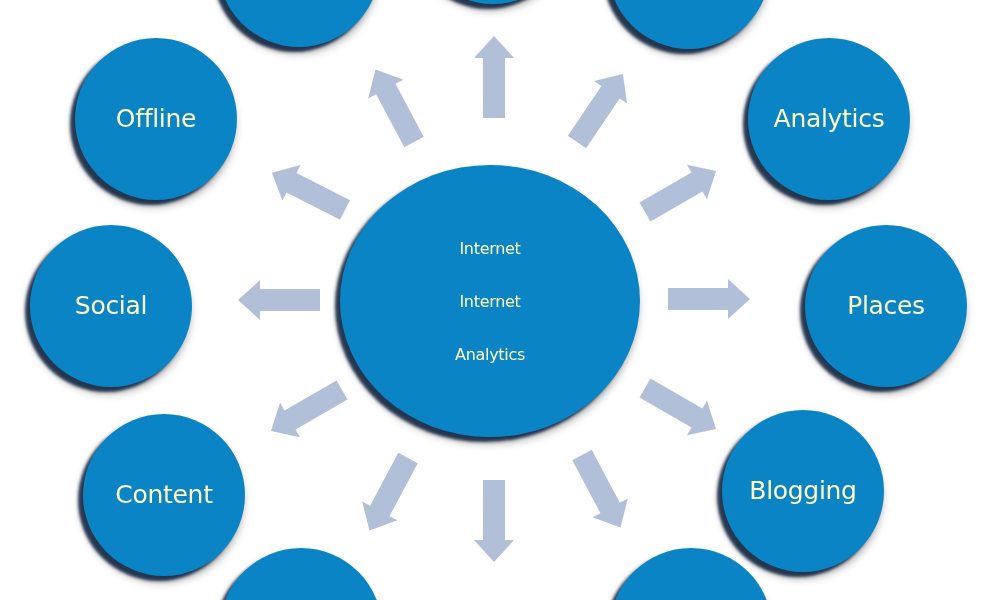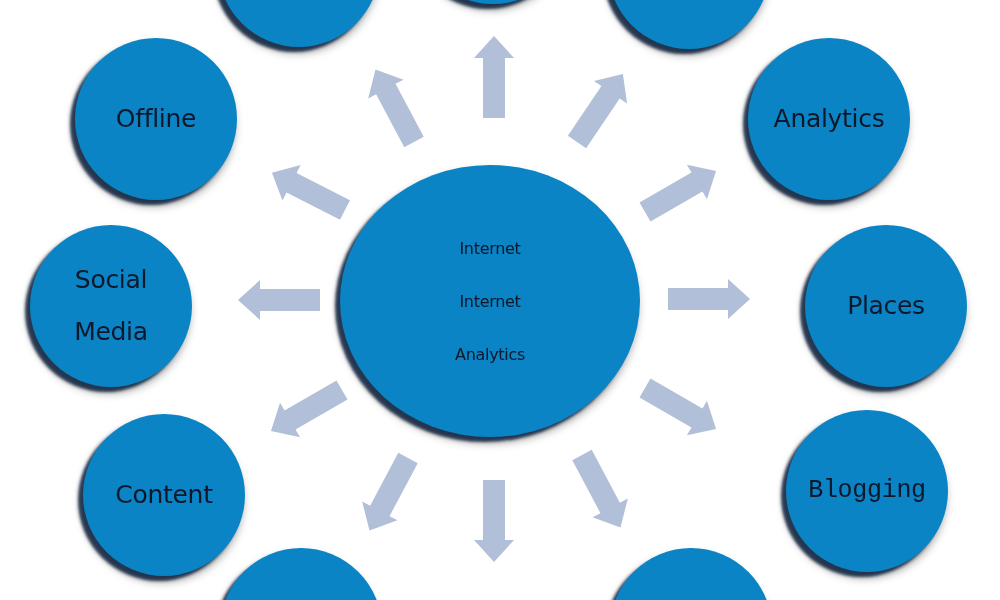--- a/index.html
+++ b/index.html
@@ -9,21 +9,21 @@
       position: relative;
       font-family: "DejaVu Sans", sans-serif;
     }
     #stage { position: absolute; left: 0; top: 0; width: 1000px; height: 600px; }
     .node {
       position: absolute;
       border-radius: 50%;
       background: #0a84c4;
       box-shadow: -5px 5px 3px rgba(10, 30, 60, 0.85), -2px 6px 8px rgba(0,0,0,0.35);
       display: flex; flex-direction: column; align-items: center; justify-content: center;
-      color: #0f172a;
+      color: #fef9c3;
       text-align: center;
       box-sizing: border-box;
     }
     .node .label { font-size: 25px; line-height: 52px; letter-spacing: -0.3px; }
     .hub .label { font-size: 16px; line-height: 53px; letter-spacing: -0.3px; }
     .sat { width: 162px; height: 162px; }
     .hub { width: 300px; height: 272px; }
     svg.arrows { position: absolute; left: 0; top: 0; width: 1000px; height: 600px; }
   </style>
 </head>
@@ -77,31 +77,30 @@
   <div class="node sat" style="left:75px; top:38px;">
     <span class="label">Offline</span>
   </div>
 
   <div class="node sat" style="left:748px; top:38px;">
     <span class="label">Analytics</span>
   </div>
 
   <div class="node sat" style="left:30px; top:225px;">
     <span class="label">Social</span>
-    <span class="label">Media</span>
   </div>
 
   <div class="node sat" style="left:805px; top:225px;text-align:center;">
     <span class="label">Places</span>
   </div>
 
   <div class="node sat" style="left:83px; top:414px;">
     <span class="label">Content</span>
   </div>
 
-  <div class="node sat" style="left:786px; top:410px;font-family:Liberation Mono, monospace;">
+  <div class="node sat" style="left:722px; top:410px;">
     <span class="label">Blogging</span>
   </div>
 
   <div class="node sat" style="left:220px; top:548px;"></div>
   <div class="node sat" style="left:610px; top:548px;"></div>
 
 </div>
 
 </body></html>

